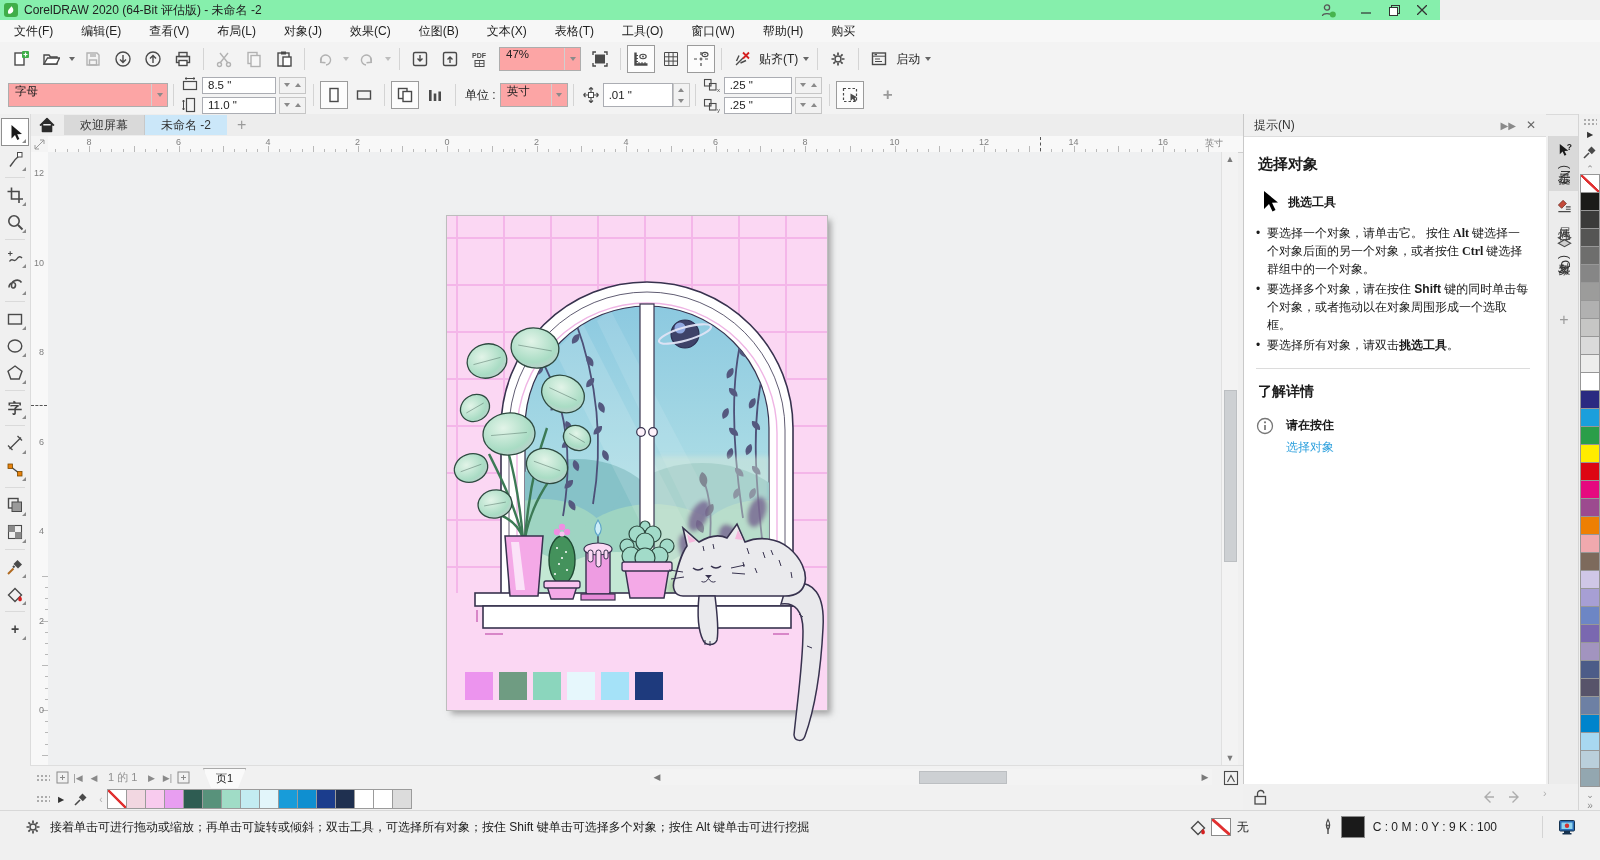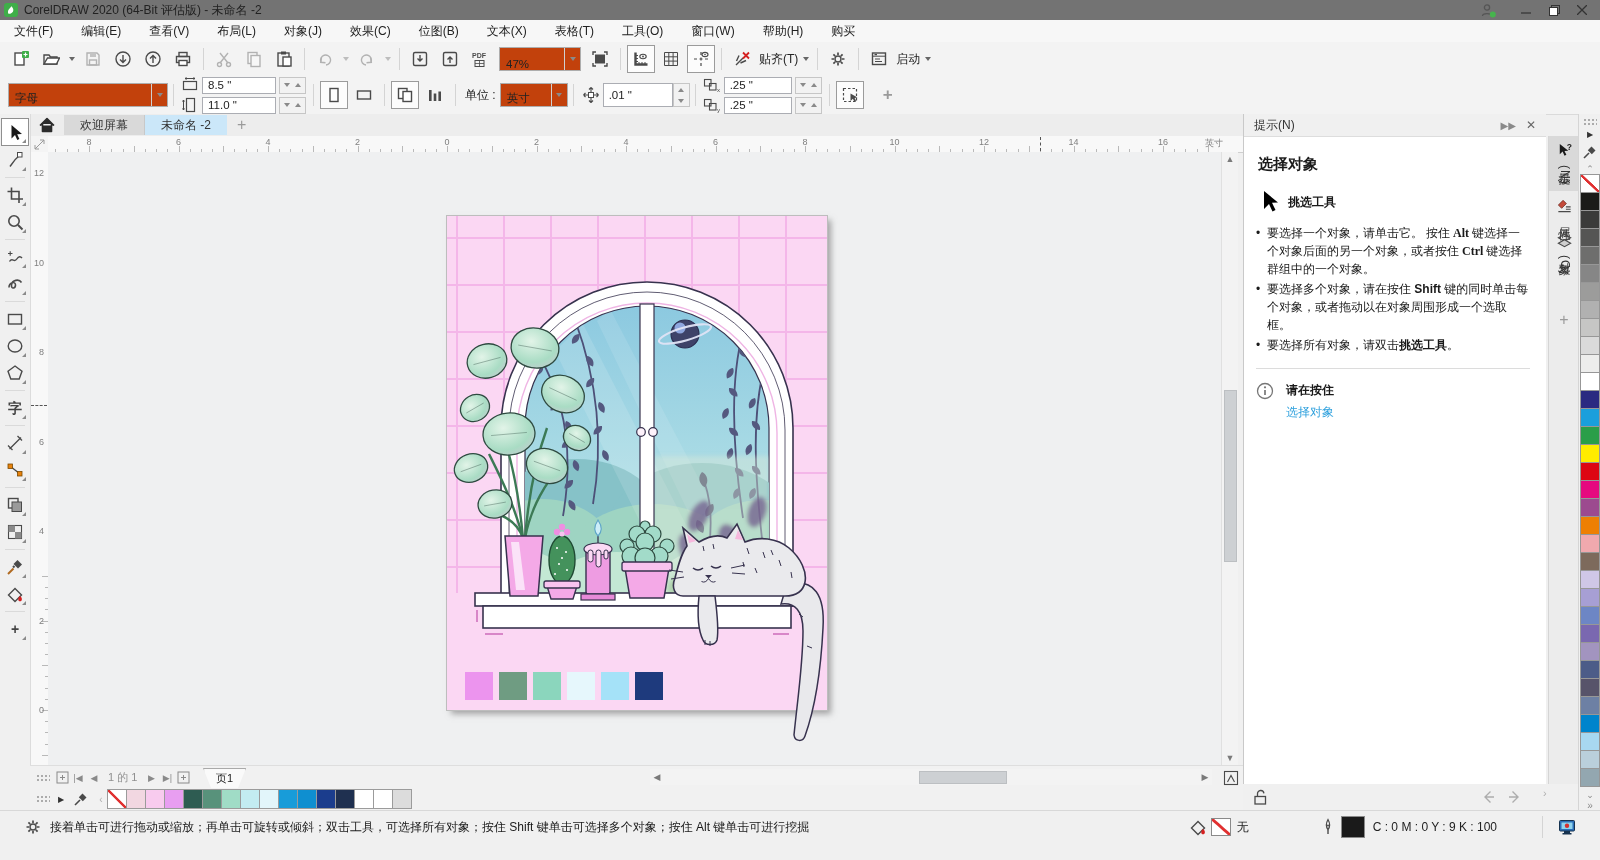--- a/index.html
+++ b/index.html
@@ -2,33 +2,33 @@
 <html><head>
 <meta charset="utf-8">
 <style>
   html,body{margin:0;padding:0;background:#cfcfcf}
   #app{position:relative;width:1600px;height:860px;background:#f0f0f0;overflow:hidden;
        font-family:"Liberation Sans","DejaVu Sans",sans-serif;font-size:12px;color:#222}
   .abs{position:absolute}
   .flex{display:flex;align-items:center}
   svg{display:block}
   
-  #titlebar{left:0;top:0;width:1600px;height:20px;background:#737373;border-bottom:1px solid #e6e6e6}
+  #titlebar{left:0;top:0;width:1440px;height:20px;background:#86efac;border-bottom:1px solid #e6e6e6}
   #menubar{left:0;top:20px;width:1600px;height:22px;background:#f7f7f7;border-bottom:1px solid #e2e2e2}
   .menu-item{padding:0 14px;height:22px;display:flex;align-items:center;cursor:default}
   
   #toolbar{left:0;top:42px;width:1600px;height:34px;background:#f3f3f3;border-bottom:1px solid #e0e0e0;padding-left:6px}
   #propbar{left:0;top:76px;width:1600px;height:38px;background:#f3f3f3;border-bottom:1px solid #dadada;padding-left:8px}
   .tbtn{width:26px;height:26px;display:flex;align-items:center;justify-content:center;border:1px solid transparent;margin:0 1px}
   .tbtn.pressed{border-color:#9b9b9b;background:#fcfcfc}
   .tbtn.dis{opacity:.38}
   .dda{width:0;height:0;border-left:3.5px solid transparent;border-right:3.5px solid transparent;border-top:4px solid #666;margin:0 3px}
   .dda.dis{opacity:.38}
   .sep-v{width:1px;height:22px;background:#d4d4d4;margin:0 5px}
-  .combo{height:22px;background:#c2410c;border:1px solid #adadad;display:flex;align-items:flex-end}
+  .combo{height:22px;background:#fca5a5;border:1px solid #adadad;display:flex;align-items:flex-start}
   .combo .cval{padding:0 6px;flex:1;font-size:11.5px;white-space:nowrap}
   .combo .cbtn{width:15px;height:100%;border-left:1px solid #d0d0d0;display:flex;align-items:center;justify-content:center}
   .fld{height:22px;background:#fff;border:1px solid #abadb3;display:flex;align-items:center;padding:0 5px;font-size:11.5px;white-space:nowrap}
   .spinh{height:22px;display:flex;align-items:center;gap:5px;padding:0 4px;border:1px solid #c6c6c6;background:#f2f2f2}
   .tri-d{width:0;height:0;border-left:3.5px solid transparent;border-right:3.5px solid transparent;border-top:4px solid #8a8a8a}
   .tri-u{width:0;height:0;border-left:3.5px solid transparent;border-right:3.5px solid transparent;border-bottom:4px solid #8a8a8a}
   .spinv{width:15px;height:22px;border:1px solid #c6c6c6;background:#f2f2f2;display:flex;flex-direction:column;align-items:center;justify-content:space-around}
   .pblabel{font-size:12px;margin:0 4px;white-space:nowrap}
   
   #tabbar{left:30px;top:114px;width:1213px;height:22px;background:#ededed;border-bottom:2px solid #29a3dc}
@@ -979,20 +979,21 @@
           <div class="bullet">
             <span class="dot">•</span>
             <span style="flex: 1 1 0%;"><span>要选择多个对象，请在按住 </span><b>Shift</b><span> 键的同时单击每个对象，或者拖动以在对象周围形成一个选取框。</span></span>
           </div>
           <div class="bullet">
             <span class="dot">•</span>
             <span style="flex: 1 1 0%;"><span>要选择所有对象，请双击</span><b>挑选工具</b><span>。</span></span>
           </div>
         </div>
       <div class="dk-divider"></div>
+      <div class="dk-h2">了解详情</div>
       <div class="dk-row">
         <span style="flex:none;padding-top:1px">
             <svg width="18" height="18" viewBox="0 0 18 18">
               <circle cx="9" cy="9" r="7.5" stroke="#767676" fill="none" stroke-width="1.3"></circle>
               <path d="M9 8 v5" stroke="#767676" stroke-width="1.7"></path>
               <circle cx="9" cy="5.3" r="1.1" fill="#767676" stroke="none"></circle>
             </svg>
           </span>
         <div>
           <div style="font-weight:bold;margin-bottom:4px">请在按住</div>

